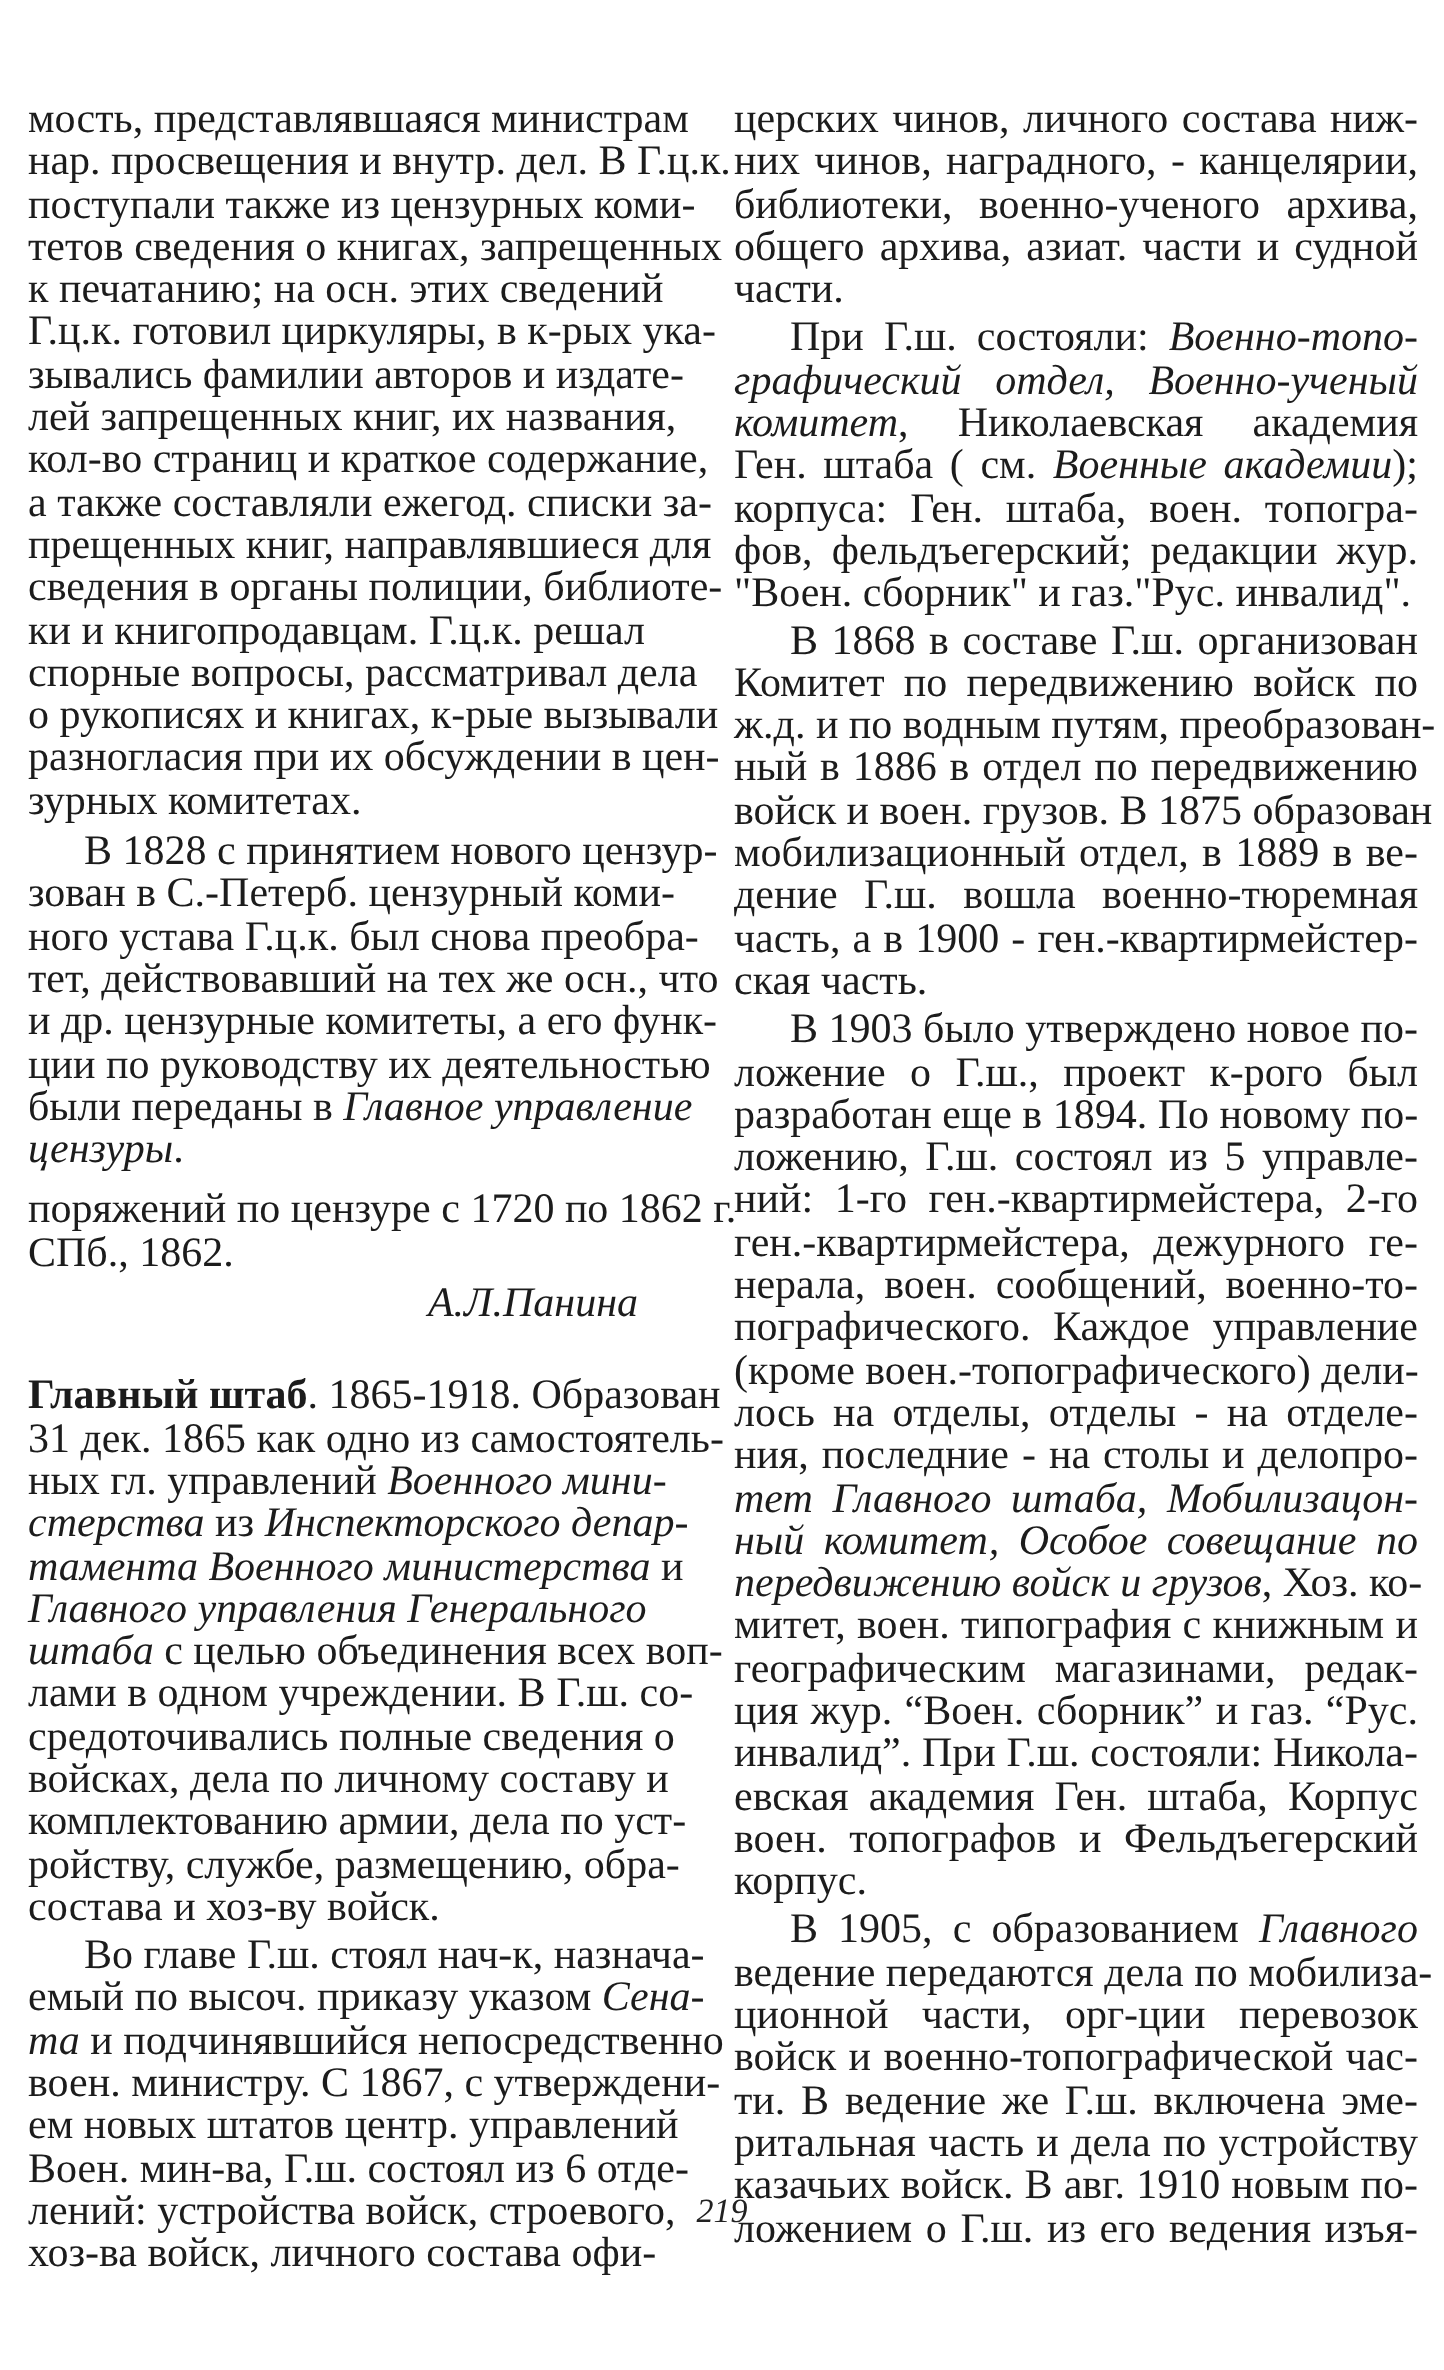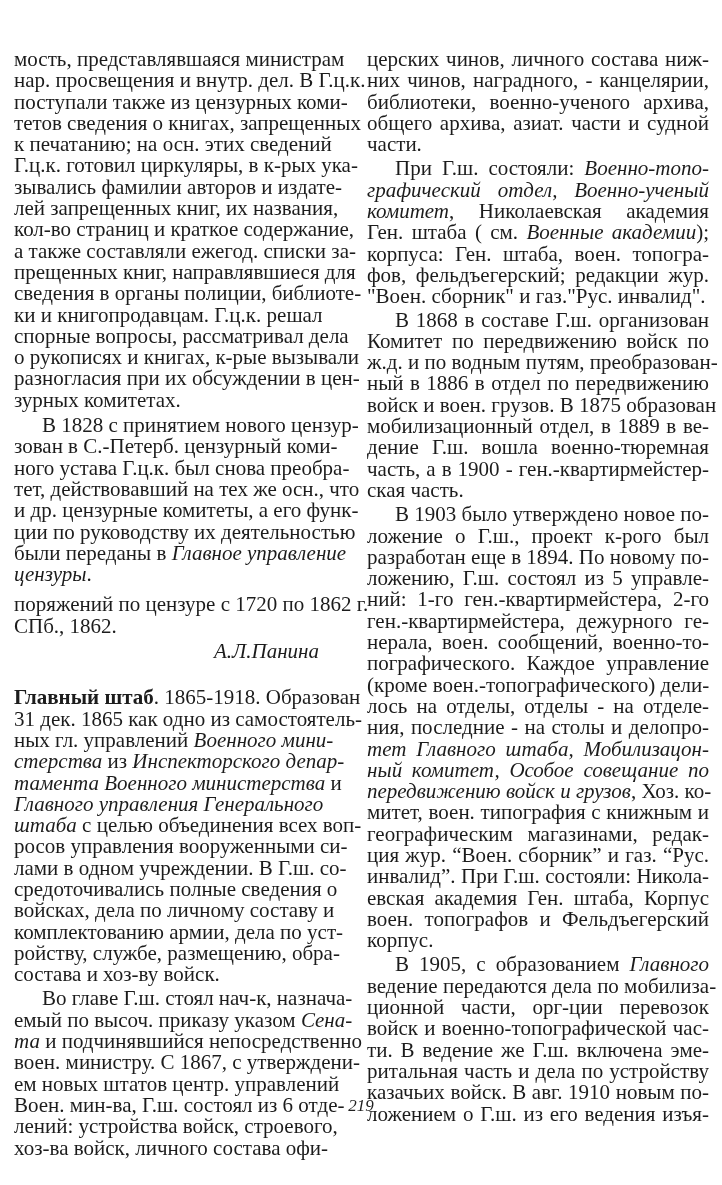--- a/index.html
+++ b/index.html
@@ -73,21 +73,20 @@
   <span class="line right it">А.Л.Панина</span>
   <div class="gap-lg"></div>
   <div>
     <span class="line"><b>Главный штаб</b><span>. 1865-1918. Образован</span></span>
     <span class="line">31 дек. 1865 как одно из самостоятель-</span>
     <span class="line"><span>ных гл. управлений </span><i>Военного мини-</i></span>
     <span class="line"><i>стерства</i><span> из </span><i>Инспекторского депар-</i></span>
     <span class="line"><i>тамента Военного министерства</i><span> и</span></span>
     <span class="line"><i>Главного управления Генерального</i></span>
     <span class="line"><i>штаба</i><span> с целью объединения всех воп-</span></span>
-    <span class="line">росов управления вооруженными си-</span>
     <span class="line">лами в одном учреждении. В Г.ш. со-</span>
     <span class="line">средоточивались полные сведения о</span>
     <span class="line">войсках, дела по личному составу и</span>
     <span class="line">комплектованию армии, дела по уст-</span>
     <span class="line">ройству, службе, размещению, обра-</span>
     <span class="line last">состава и хоз-ву войск.</span>
   </div>
   <div style="height:3px"></div>
   <div>
     <span class="line indent">Во главе Г.ш. стоял нач-к, назнача-</span>

